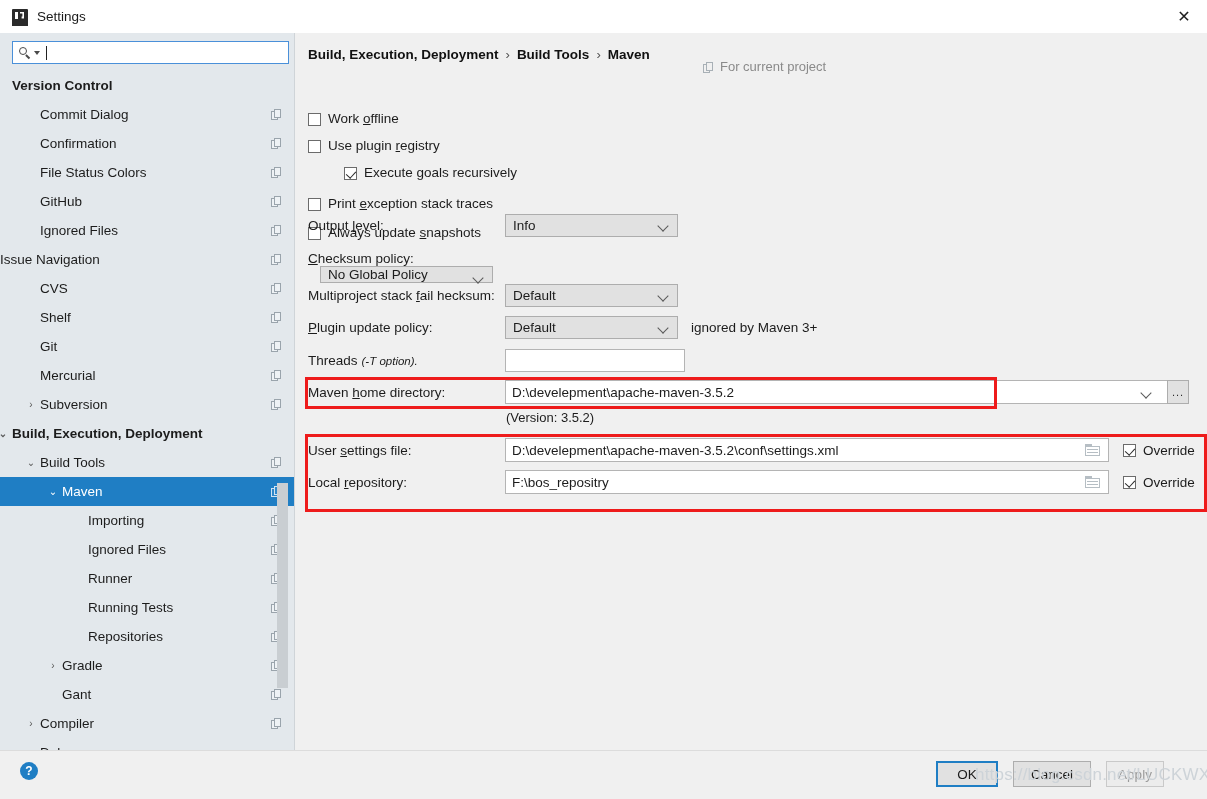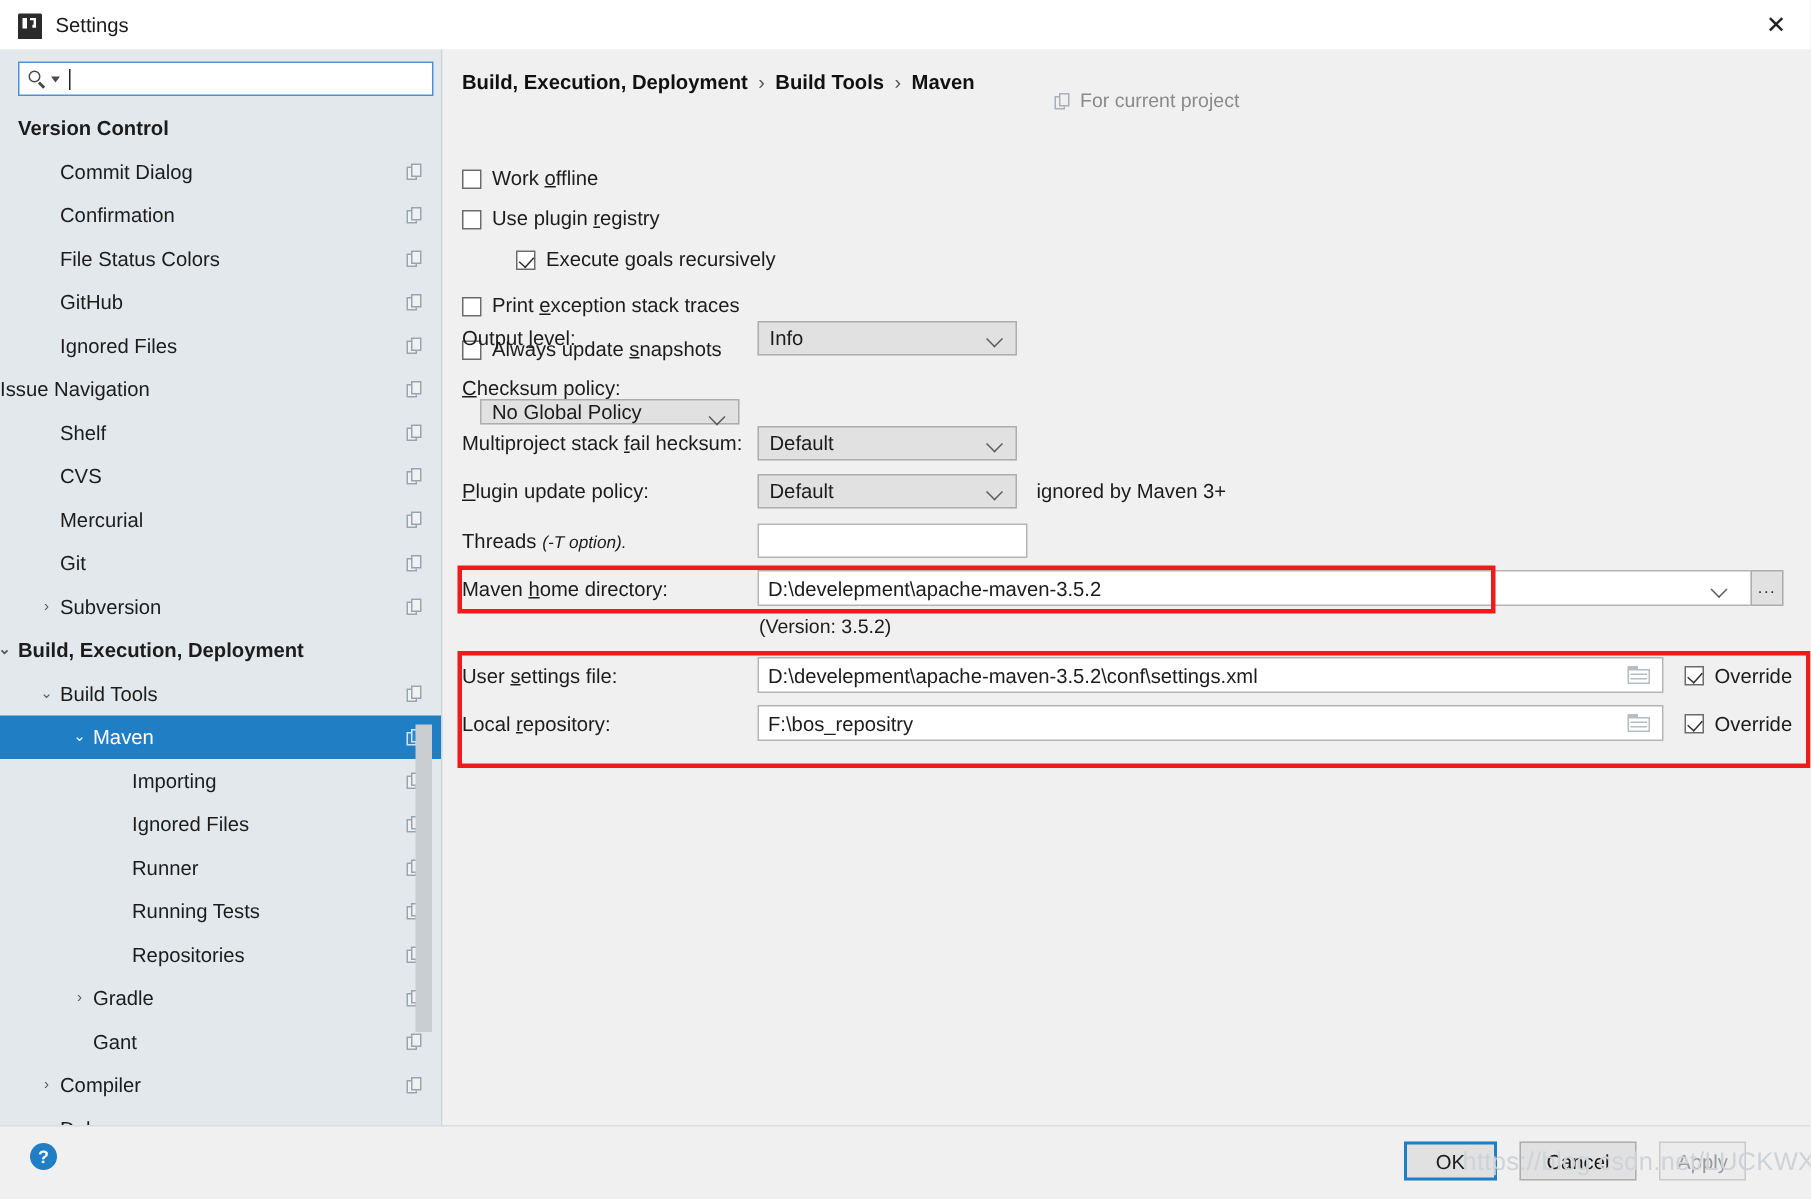--- a/index.html
+++ b/index.html
@@ -352,42 +352,42 @@
           </span>
         </div>
         <div class="tree-item">
           <span class="tree-label" style="">Issue Navigation</span>
           <span class="copy-icon">
             <span class="b1"></span>
             <span class="b2"></span>
           </span>
         </div>
         <div class="tree-item">
+          <span class="tree-label" style="margin-left: 40px;">CVS</span>
+          <span class="copy-icon">
+            <span class="b1"></span>
+            <span class="b2"></span>
+          </span>
+        </div>
+        <div class="tree-item">
           <span class="tree-label" style="margin-left: 40px;">Shelf</span>
           <span class="copy-icon">
             <span class="b1"></span>
             <span class="b2"></span>
           </span>
         </div>
         <div class="tree-item">
-          <span class="tree-label" style="margin-left: 40px;">CVS</span>
+          <span class="tree-label" style="margin-left: 40px;">Git</span>
           <span class="copy-icon">
             <span class="b1"></span>
             <span class="b2"></span>
           </span>
         </div>
         <div class="tree-item">
           <span class="tree-label" style="margin-left: 40px;">Mercurial</span>
-          <span class="copy-icon">
-            <span class="b1"></span>
-            <span class="b2"></span>
-          </span>
-        </div>
-        <div class="tree-item">
-          <span class="tree-label" style="margin-left: 40px;">Git</span>
           <span class="copy-icon">
             <span class="b1"></span>
             <span class="b2"></span>
           </span>
         </div>
         <div class="tree-item">
           <span class="arrow" style="left: 24px;">›</span>
           <span class="tree-label" style="margin-left: 40px;">Subversion</span>
           <span class="copy-icon">
             <span class="b1"></span>

